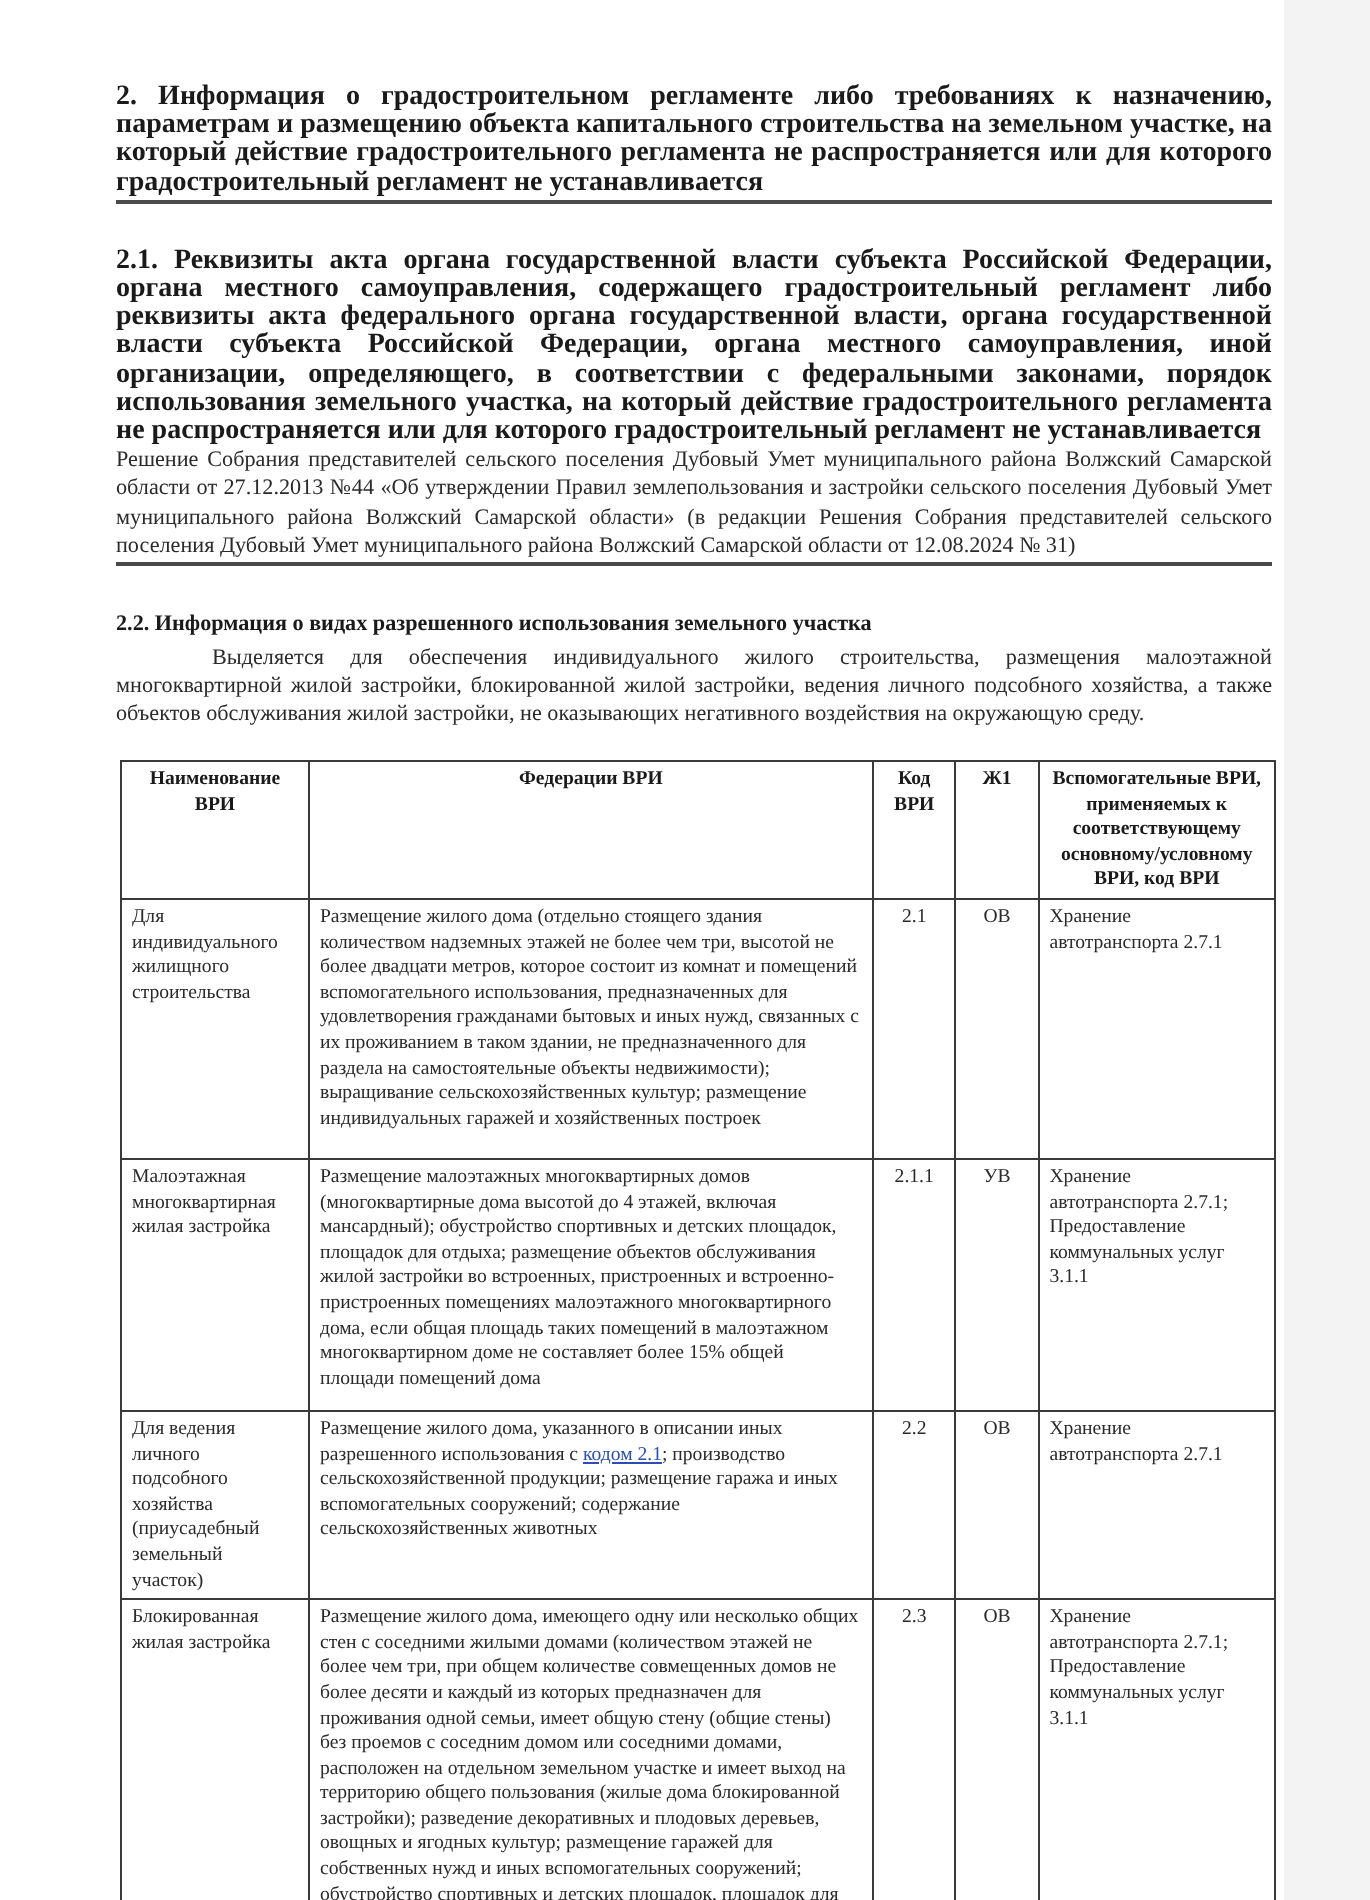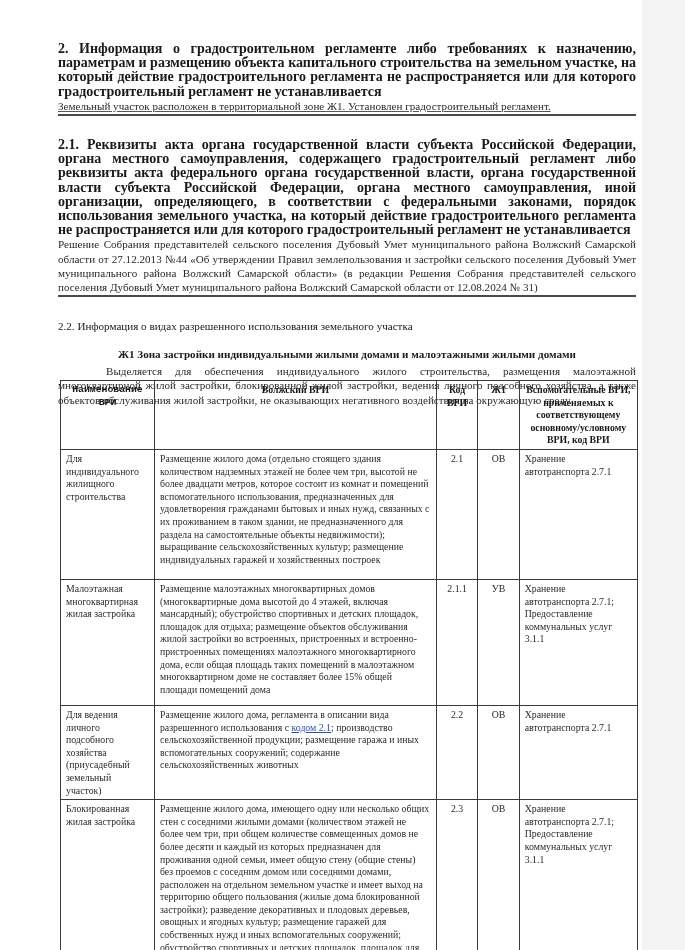--- a/index.html
+++ b/index.html
@@ -25,69 +25,67 @@
     font-size: 11.1px; line-height: 14.2px; text-align: justify; margin: 0; color: #2a2a2a;
   }
   .underlined {
     text-decoration: underline; text-decoration-color: #555;
   }
   .rule {
     height: 2px; background: #4a4a4a; margin-top: 1px; width: 578px;
   }
   .sec1 { margin-top: 0; }
   .sec21 { margin-top: 22px; }
-  .sec22-title { margin-top: 22px; font-weight: normal; font-size: 11.1px; line-height: 14px; color:#1a1a1a; }
+  .sec22-title { margin-top: 22px; font-weight: bold; font-size: 11.1px; line-height: 14px; color:#1a1a1a; }
   .zone-title { margin-top: 14px; text-align: center; font-weight: bold; font-size: 11.1px; line-height: 14px; color:#1a1a1a; }
   .intro { margin-top: 3px; text-indent: 48px; }
 
   table.vri {
     position: absolute; left: 60px; top: 380px;
     width: 578px; border-collapse: collapse;
     font-size: 9.8px; line-height: 12.6px; color: #2a2a2a;
   }
   table.vri th, table.vri td {
     border: 1.3px solid #3a3a3a; vertical-align: top; padding: 3px 5px 2px 5px;
   }
   table.vri th { font-weight: bold; text-align: center; color: #1a1a1a; }
-  .c-name { width: 82px; font-family: Liberation Mono, monospace; }
+  .c-name { width: 82px; }
   .c-desc { width: 268px; }
   .c-code { width: 30px; text-align: center; margin-top: 29px; }
   .c-zone { width: 30px; text-align: center; }
   .c-aux  { width: 106px; }
   td.c-code, td.c-zone { }
   .link { color: #2a4fb0; text-decoration: underline; }
 </style>
 </head>
 <body>
 
 <div class="page">
   <div class="content">
 
     <div class="sec1">
       <p class="p-bold">2. Информация о градостроительном регламенте либо требованиях к назначению, параметрам и размещению объекта капитального строительства на земельном участке, на который действие градостроительного регламента не распространяется или для которого градостроительный регламент не устанавливается</p>
-      <p class="p-normal underlined">Земельный участок расположен в территориальной зоне Ж1. Установлен градостроительный регламент.</p>
       <div class="rule"></div>
     </div>
 
     <div class="sec21">
       <p class="p-bold">2.1. Реквизиты акта органа государственной власти субъекта Российской Федерации, органа местного самоуправления, содержащего градостроительный регламент либо реквизиты акта федерального органа государственной власти, органа государственной власти субъекта Российской Федерации, органа местного самоуправления, иной организации, определяющего, в соответствии с федеральными законами, порядок использования земельного участка, на который действие градостроительного регламента не распространяется или для которого градостроительный регламент не устанавливается</p>
       <p class="p-normal">Решение Собрания представителей сельского поселения Дубовый Умет муниципального района Волжский Самарской области от 27.12.2013 №44 «Об утверждении Правил землепользования и застройки сельского поселения Дубовый Умет муниципального района Волжский Самарской области» (в редакции Решения Собрания представителей сельского поселения Дубовый Умет муниципального района Волжский Самарской области от 12.08.2024 № 31)</p>
       <div class="rule"></div>
     </div>
 
     <div class="sec22-title">2.2. Информация о видах разрешенного использования земельного участка</div>
-    <div class="zone-title">Ж1 Зона застройки индивидуальными жилыми домами и малоэтажными жилыми домами</div>
     <p class="p-normal intro">Выделяется для обеспечения индивидуального жилого строительства, размещения малоэтажной многоквартирной жилой застройки, блокированной жилой застройки, ведения личного подсобного хозяйства, а также объектов обслуживания жилой застройки, не оказывающих негативного воздействия на окружающую среду.</p>
   </div>
 
   <table class="vri">
     <thead>
       <tr>
         <th class="c-name">Наименование ВРИ</th>
-        <th class="c-desc">Волжский ВРИ</th>
+        <th class="c-desc">Федерации ВРИ</th>
         <th class="c-code">Код ВРИ</th>
         <th class="c-zone">Ж1</th>
         <th class="c-aux">Вспомогательные ВРИ, применяемых к соответствующему основному/условному ВРИ, код ВРИ</th>
       </tr>
     </thead>
     <tbody>
       <tr style="height:130px">
         <td>Для индивидуального жилищного строительства</td>
         <td>Размещение жилого дома (отдельно стоящего здания количеством надземных этажей не более чем три, высотой не более двадцати метров, которое состоит из комнат и помещений вспомогательного использования, предназначенных для удовлетворения гражданами бытовых и иных нужд, связанных с их проживанием в таком здании, не предназначенного для раздела на самостоятельные объекты недвижимости); выращивание сельскохозяйственных культур; размещение индивидуальных гаражей и хозяйственных построек</td>
         <td class="c-code">2.1</td>
@@ -96,21 +94,21 @@
       </tr>
       <tr style="height:126px">
         <td>Малоэтажная многоквартирная жилая застройка</td>
         <td>Размещение малоэтажных многоквартирных домов (многоквартирные дома высотой до 4 этажей, включая мансардный); обустройство спортивных и детских площадок, площадок для отдыха; размещение объектов обслуживания жилой застройки во встроенных, пристроенных и встроенно-пристроенных помещениях малоэтажного многоквартирного дома, если общая площадь таких помещений в малоэтажном многоквартирном доме не составляет более 15% общей площади помещений дома</td>
         <td class="c-code">2.1.1</td>
         <td class="c-zone">УВ</td>
         <td>Хранение автотранспорта 2.7.1; Предоставление коммунальных услуг 3.1.1</td>
       </tr>
       <tr style="height:84px">
         <td>Для ведения личного подсобного хозяйства (приусадебный земельный участок)</td>
-        <td><span>Размещение жилого дома, регламента в описании вида разрешенного использования с </span><a class="link" href="#">кодом 2.1</a><span>; производство сельскохозяйственной продукции; размещение гаража и иных вспомогательных сооружений; содержание сельскохозяйственных животных</span></td>
+        <td><span>Размещение жилого дома, указанного в описании иных разрешенного использования с </span><a class="link" href="#">кодом 2.1</a><span>; производство сельскохозяйственной продукции; размещение гаража и иных вспомогательных сооружений; содержание сельскохозяйственных животных</span></td>
         <td class="c-code">2.2</td>
         <td class="c-zone">ОВ</td>
         <td>Хранение автотранспорта 2.7.1</td>
       </tr>
       <tr style="height:160px">
         <td>Блокированная жилая застройка</td>
         <td>Размещение жилого дома, имеющего одну или несколько общих стен с соседними жилыми домами (количеством этажей не более чем три, при общем количестве совмещенных домов не более десяти и каждый из которых предназначен для проживания одной семьи, имеет общую стену (общие стены) без проемов с соседним домом или соседними домами, расположен на отдельном земельном участке и имеет выход на территорию общего пользования (жилые дома блокированной застройки); разведение декоративных и плодовых деревьев, овощных и ягодных культур; размещение гаражей для собственных нужд и иных вспомогательных сооружений; обустройство спортивных и детских площадок, площадок для отдыха</td>
         <td class="c-code">2.3</td>
         <td class="c-zone">ОВ</td>
         <td>Хранение автотранспорта 2.7.1; Предоставление коммунальных услуг 3.1.1</td>

